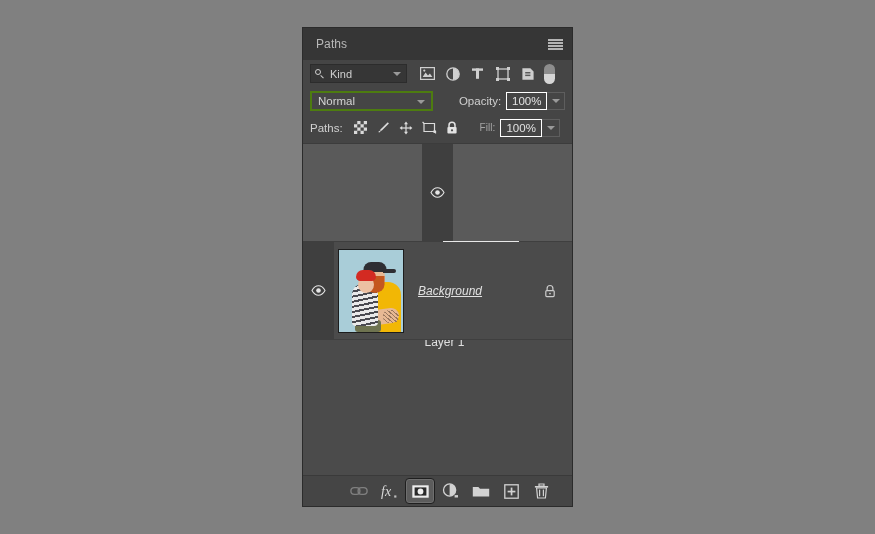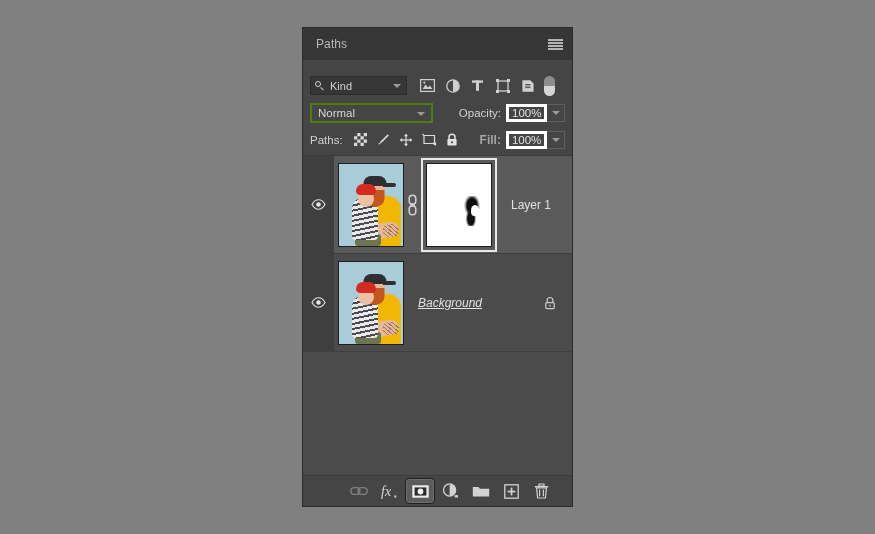--- a/index.html
+++ b/index.html
@@ -41,21 +41,21 @@
   }
   .menu-btn i{
     display:block;width:15px;height:11px;
     background:
       linear-gradient(#b4b4b4,#b4b4b4) 0 0/100% 2px no-repeat,
       linear-gradient(#b4b4b4,#b4b4b4) 0 3px/100% 2px no-repeat,
       linear-gradient(#b4b4b4,#b4b4b4) 0 6px/100% 2px no-repeat,
       linear-gradient(#b4b4b4,#b4b4b4) 0 9px/100% 2px no-repeat;
   }
   
-  .controls{background:#454545;flex:0 0 auto;padding:12px 0 2px 0;}
+  .controls{background:#454545;flex:0 0 auto;padding:0 0 2px 0;}
   .row{display:flex;align-items:center;height:27px;padding:0 7px;}
   
   .filter-select{
     width:97px;height:19px;background:#363636;
     border:1px solid #2c2c2c;
     display:flex;align-items:center;
     padding:0 4px;position:relative;box-sizing:border-box;
   }
   .filter-select .lbl{font-size:11px;color:#cfcfcf;margin-left:5px;}
   .mag{position:relative;width:10px;height:10px;flex:0 0 auto;}
@@ -85,41 +85,41 @@
   .blend-select{
     width:125px;height:20px;background:#454545;
     border:2px solid #4d7c0f;
     display:flex;align-items:center;padding:0 6px;
     position:relative;box-sizing:border-box;
   }
   .blend-select .lbl{font-size:11.5px;color:#d4d4d4;}
   .blend-select .caret{position:absolute;right:6px;top:7px;}
   .op-label{font-size:11.5px;color:#d0d0d0;margin-left:26px;}
   .num-field{
-    width:42px;height:18px;background:#454545;border:3px solid #ffffff;
+    width:42px;height:18px;background:#454545;border:1px solid #ffffff;
     display:flex;align-items:center;justify-content:center;
     font-size:11.5px;color:#e2e2e2;margin-left:5px;box-sizing:border-box;
   }
   .num-caret{
     width:18px;height:18px;border:1px solid #5e5e5e;border-left:none;
     display:flex;align-items:center;justify-content:center;box-sizing:border-box;
   }
   
   .lock-label{font-size:11.5px;color:#d0d0d0;margin-right:6px;}
   .lockicons{display:flex;align-items:center;}
   .lockicon{width:23px;height:20px;display:flex;align-items:center;justify-content:center;}
-  .fill-label{font-size:12px;color:#a4a4a4;margin-left:16px;font-weight:bold;}
+  .fill-label{font-size:10px;color:#a4a4a4;margin-left:16px;}
   
   .list{flex:1 1 auto;background:#4b4b4b;position:relative;overflow:hidden;border-top:1px solid #3c3c3c;}
   .layer{
     height:97px;display:flex;align-items:center;
     border-bottom:1px solid #3f3f3f;position:relative;
     background:#4b4b4b;
   }
-  .layer.selected{background:#5a5a5a;}
+  .layer.selected{background:#5a5a5a;flex-direction:column;}
   .eyecol{
     width:31px;height:100%;background:#3f3f3f;
     display:flex;align-items:center;justify-content:center;flex:0 0 auto;
   }
   .thumbwrap{margin-left:4px;display:flex;align-items:center;flex:0 0 auto;}
   .thumb{
     width:66px;height:84px;
     border:1px solid #1d1d1d;
     box-sizing:border-box;
     position:relative;overflow:hidden;

